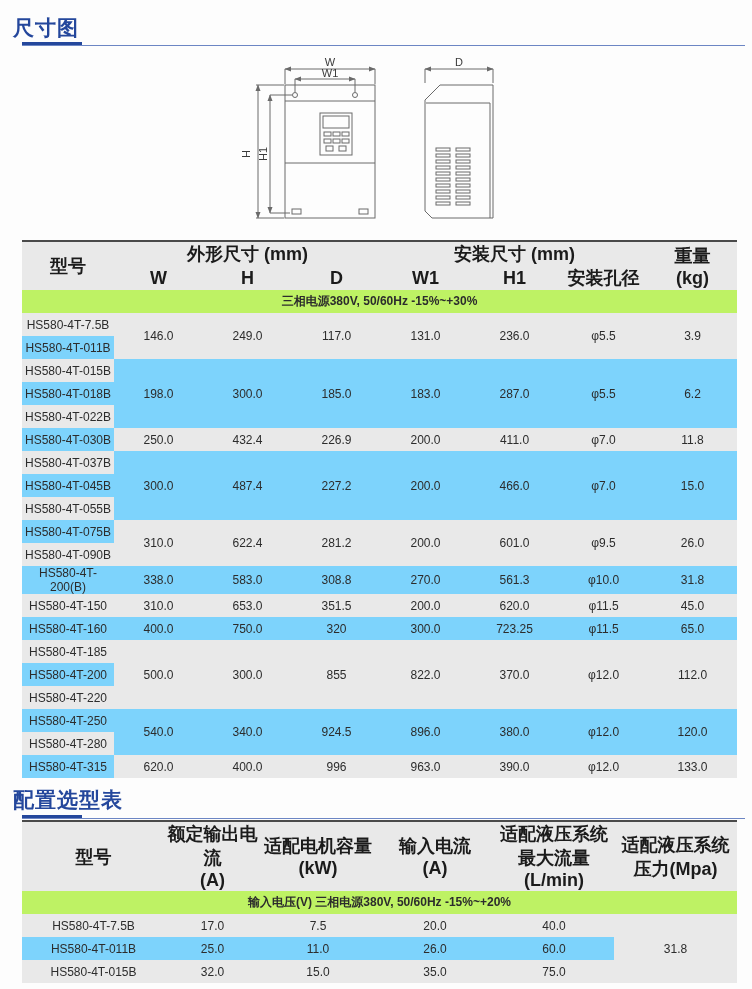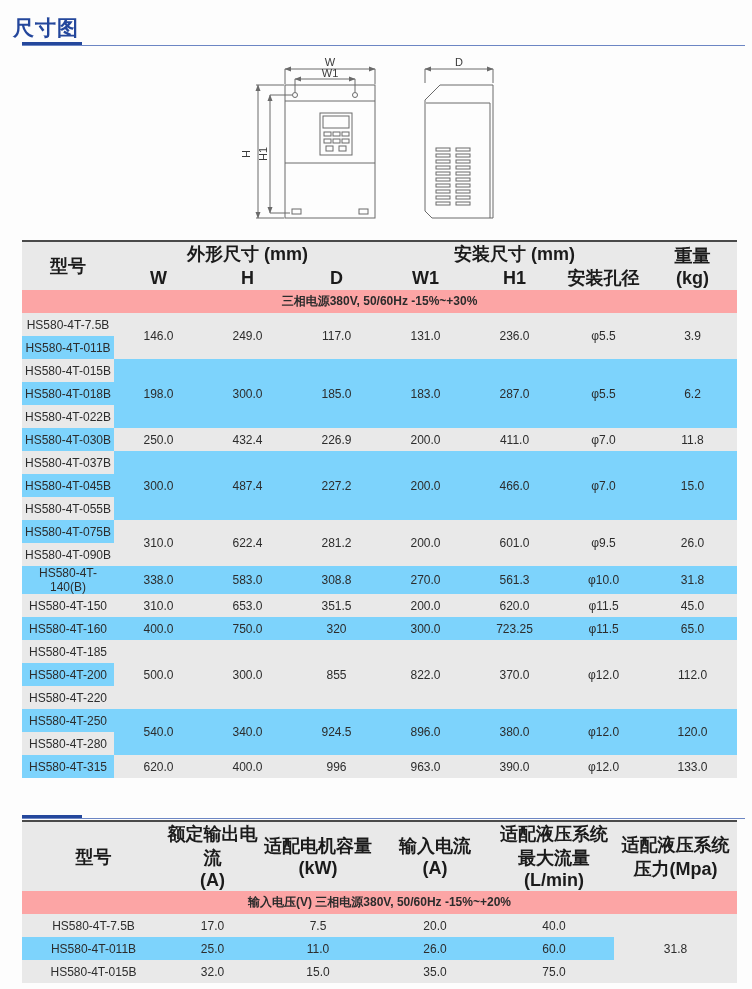--- a/index.html
+++ b/index.html
@@ -10,21 +10,21 @@
   .rule .thick{position:absolute;left:0;top:0;width:60px;height:4px;background:#24479c;}
   .rule .thin{position:absolute;left:0;top:3px;width:100%;height:1px;background:#6c86c4;}
   svg.diagram{position:absolute;left:240px;top:55px;}
   svg .ln{stroke:#6a6a6a;stroke-width:1;fill:none;}
   svg text{font-size:11px;fill:#3a3a3a;font-family:"Liberation Sans",sans-serif;}
   table.dtab{position:absolute;border-collapse:separate;border-spacing:0;table-layout:fixed;
              width:715px;border-top:2px solid #4a4a4a;}
   table.dtab th{background:#e9e9e9;font-size:18px;font-weight:bold;color:#1b1b1b;
                 height:24px;padding:0;text-align:center;vertical-align:middle;}
   table.dtab td{font-size:12px;height:23px;padding:0;text-align:center;vertical-align:middle;color:#2c2c2c;}
-  td.note{background:#fca5a5;font-weight:600;font-size:12px;color:#1b1b1b;height:24px;}
+  td.note{background:#bef264;font-weight:600;font-size:12px;color:#1b1b1b;height:24px;}
   td.g{background:#e9e9e9;}
   td.w{background:#7dd3fc;}
   .t1{left:22px;top:240px;}
   .t2{left:22px;top:820px;}
   .t2 td{height:23px;}
 </style>
 </head>
 <body>
 
 <div class="page">
@@ -216,21 +216,21 @@
         <td class="g" rowspan="2">200.0</td>
         <td class="g" rowspan="2">601.0</td>
         <td class="g" rowspan="2">φ9.5</td>
         <td class="g" rowspan="2">26.0</td>
       </tr>
       <tr>
         <td class="g">HS580-4T-090B</td>
       </tr>
 
       <tr>
-        <td class="w">HS580-4T-140(B)</td>
+        <td class="w">HS580-4T-200(B)</td>
         <td class="w">338.0</td>
         <td class="w">583.0</td>
         <td class="w">308.8</td>
         <td class="w">270.0</td>
         <td class="w">561.3</td>
         <td class="w">φ10.0</td>
         <td class="w">31.8</td>
       </tr>
 
       <tr>
@@ -292,20 +292,21 @@
         <td class="g">400.0</td>
         <td class="g">996</td>
         <td class="g">963.0</td>
         <td class="g">390.0</td>
         <td class="g">φ12.0</td>
         <td class="g">133.0</td>
       </tr>
     </tbody>
   </table>
 
+  <div class="sec-title" style="left:13px;top:786px;">配置选型表</div>
   <div class="rule" style="left:22px;top:815px;width:723px;">
     <span class="thick"></span>
     <span class="thin"></span>
   </div>
 
   <table class="dtab t2">
     <colgroup>
       <col style="width:143px">
         <col style="width:95px">
         <col style="width:116px">

